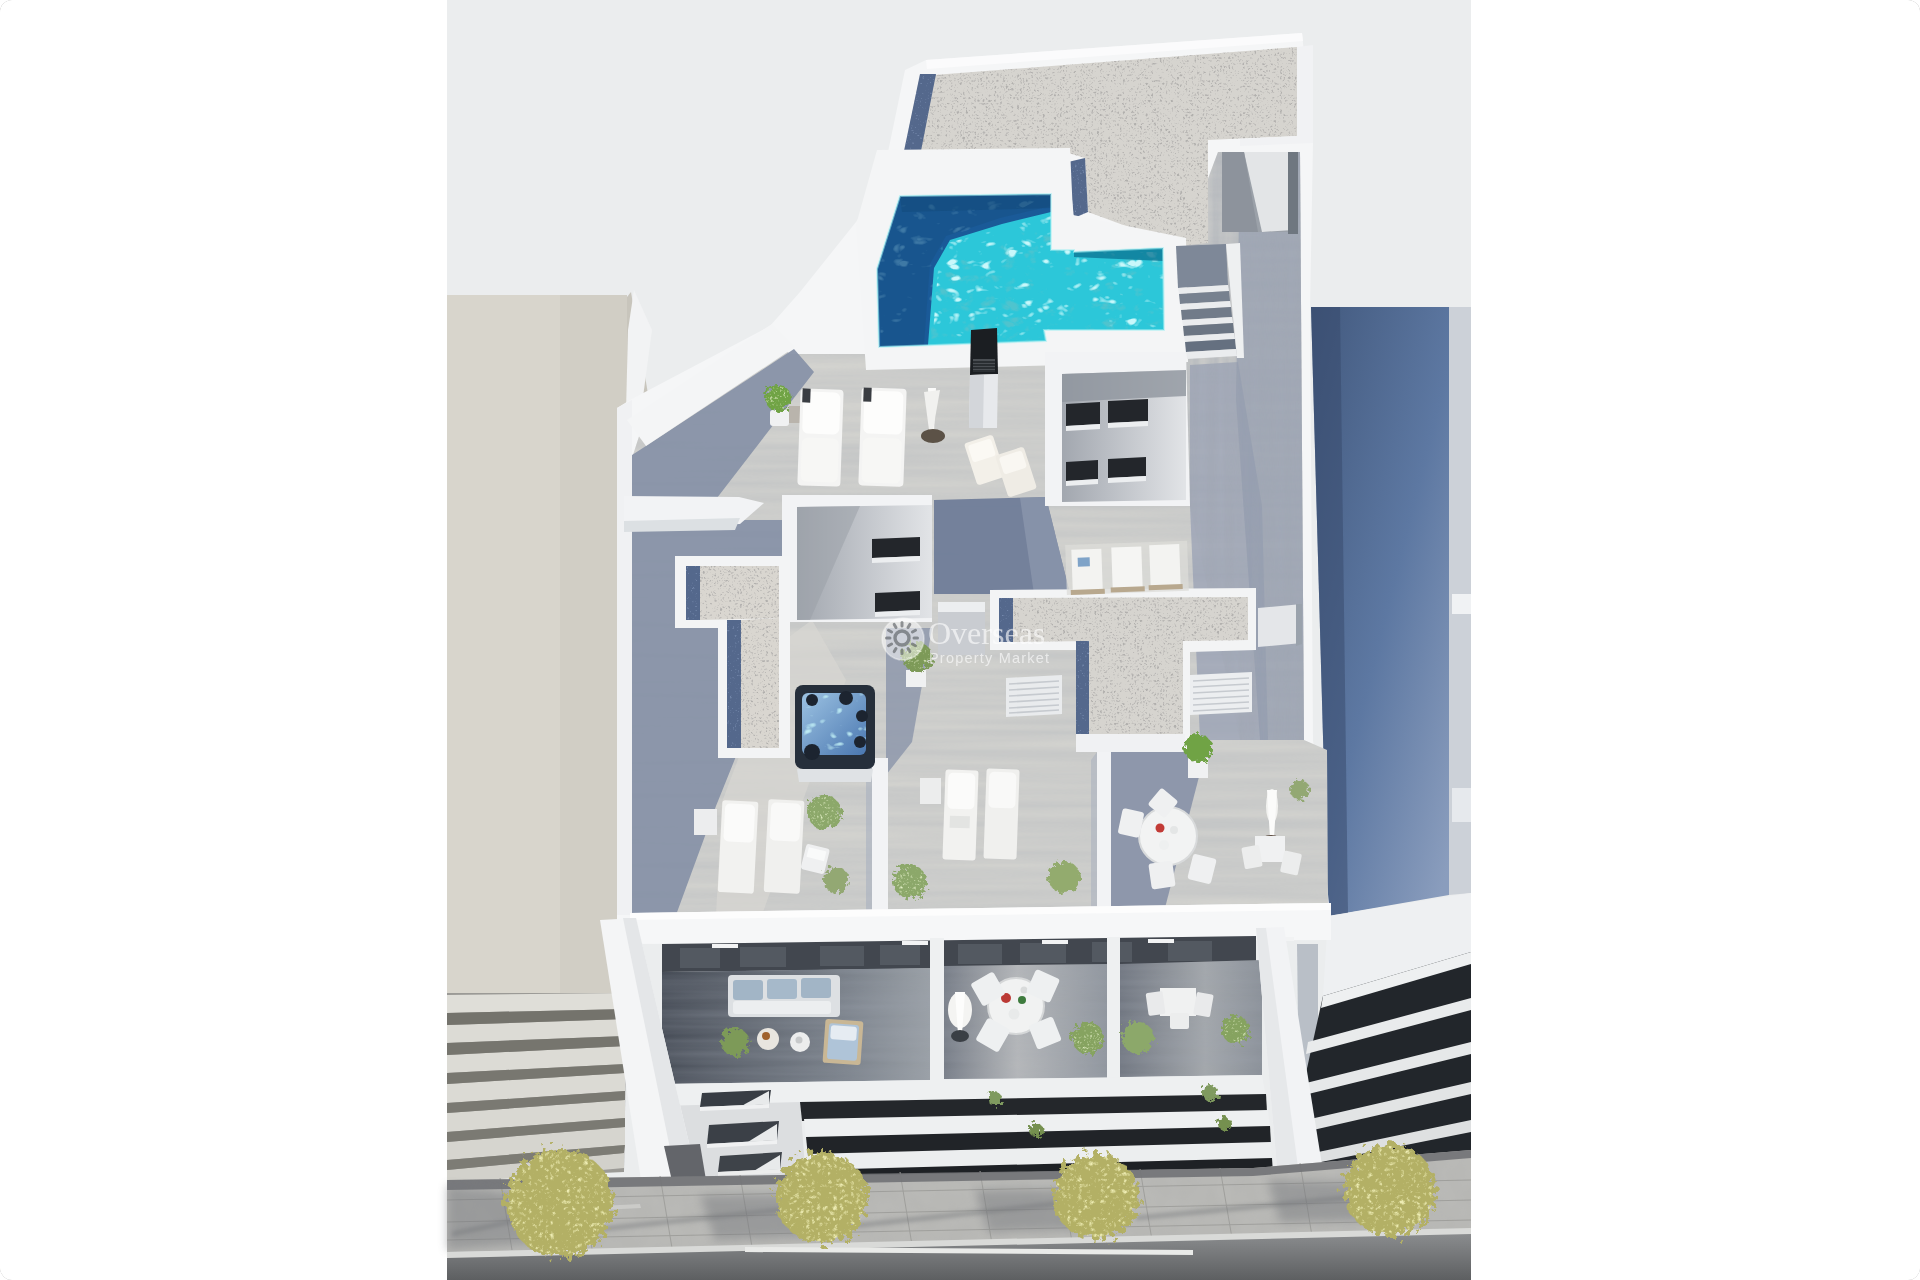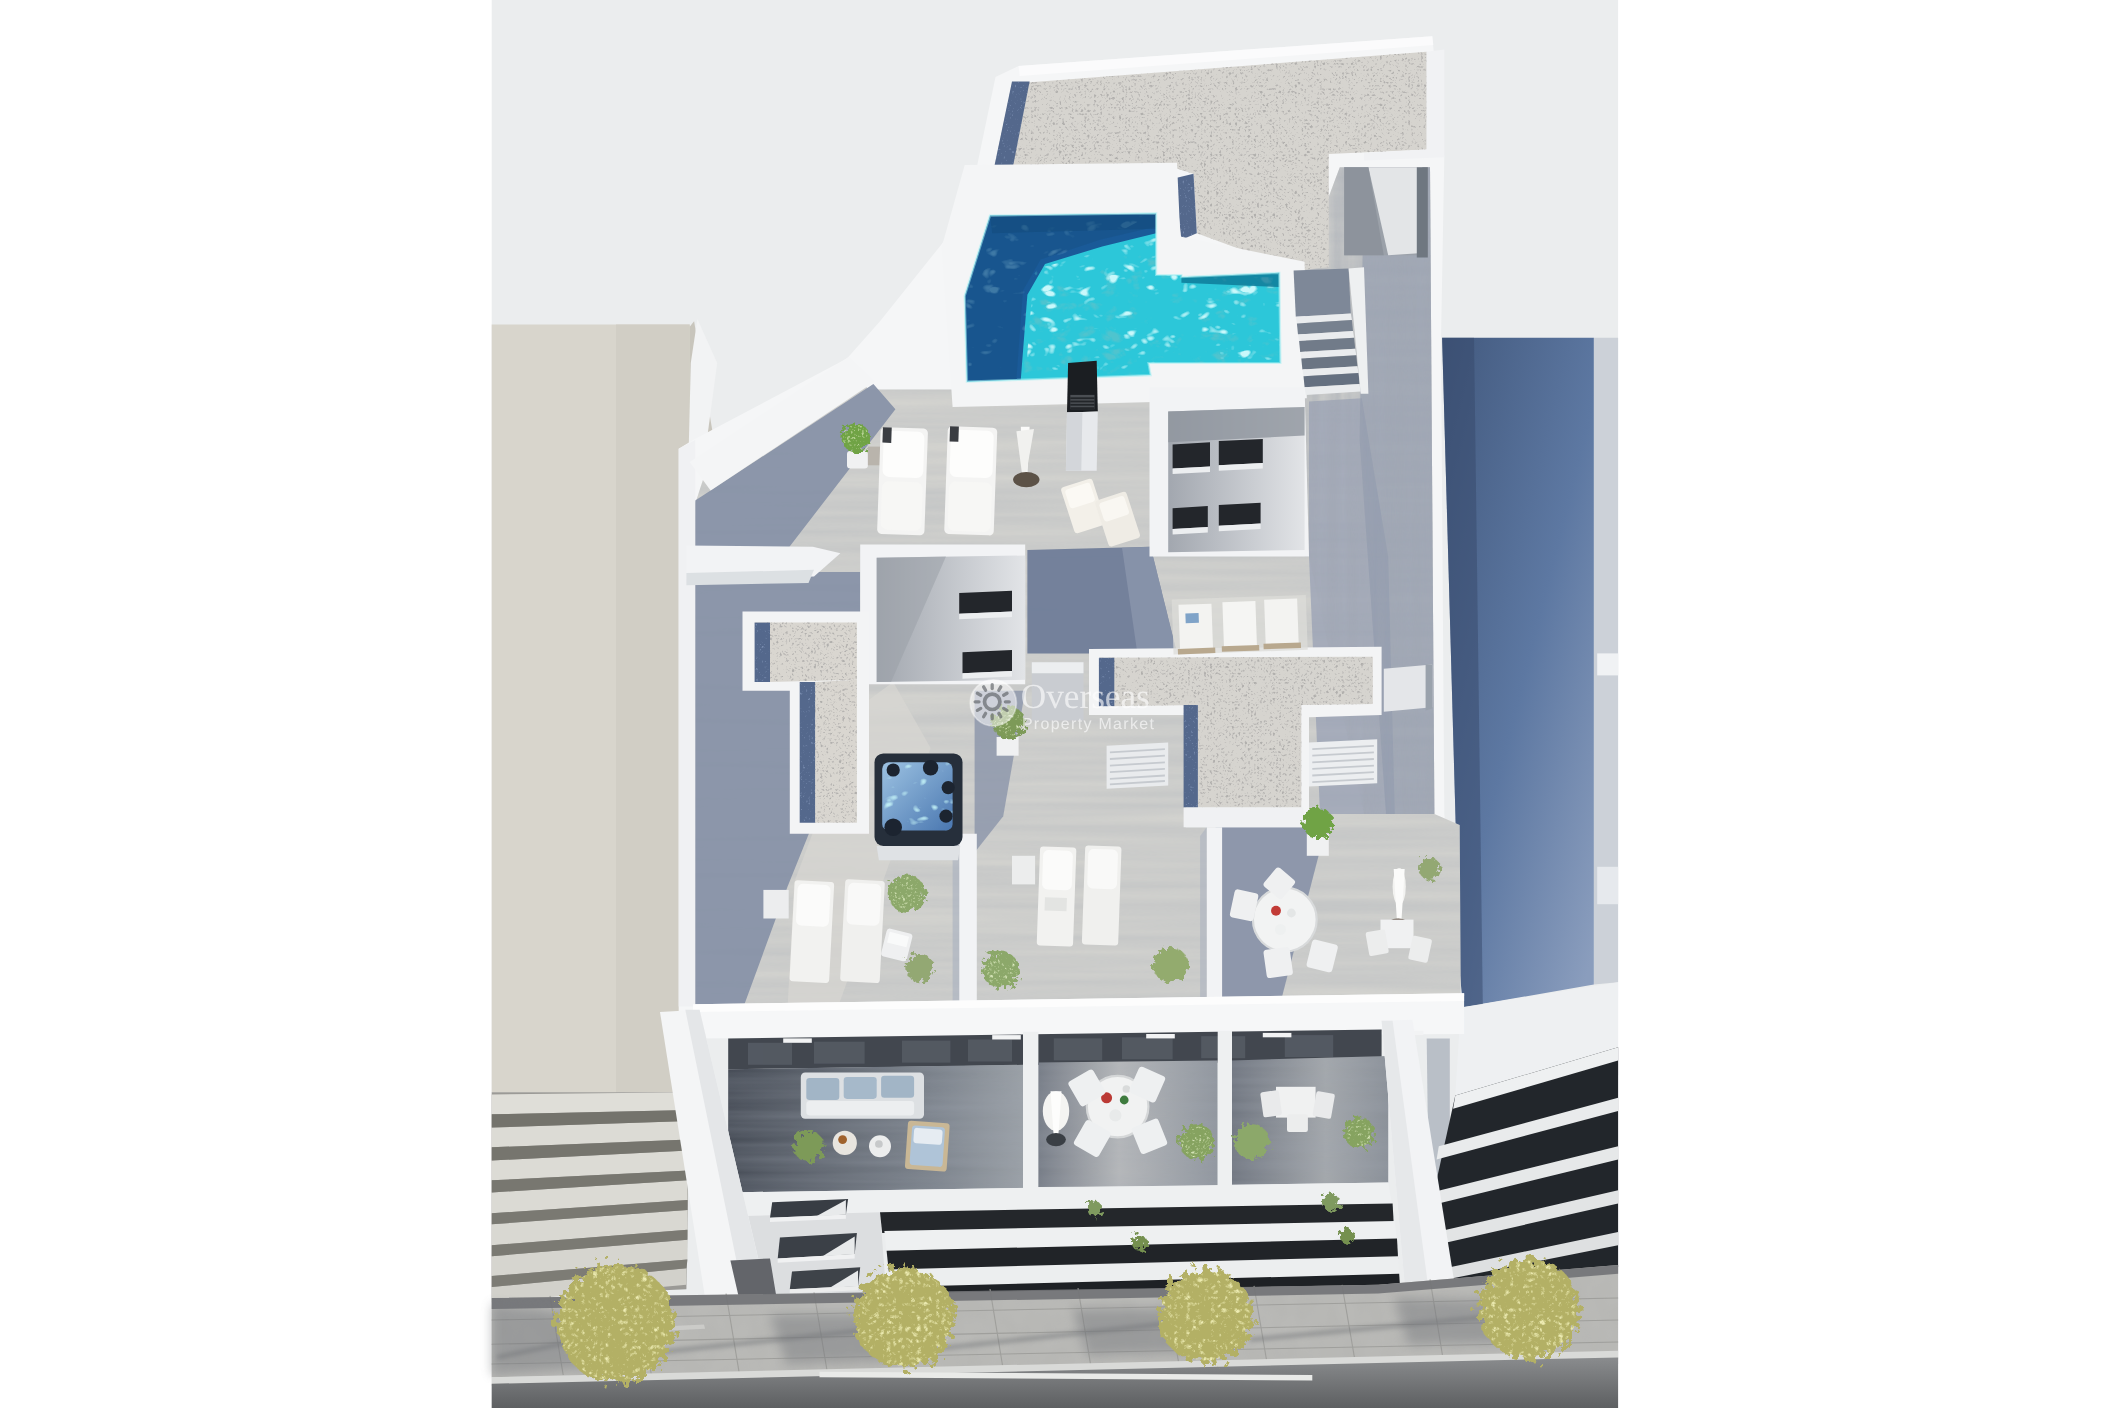--- a/index.html
+++ b/index.html
@@ -1,15 +1,15 @@
 <!DOCTYPE html>
 <html><head><meta charset="utf-8">
 <style>
 html,body{margin:0;padding:0;background:#ffffff;}
-#page{position:relative;width:1920px;height:1280px;background:#a3a3a3;overflow:hidden;font-family:"Liberation Sans",sans-serif;}
+#page{position:relative;width:1920px;height:1280px;background:#a3a3a3;overflow:hidden;font-family:"Liberation Sans",sans-serif;border-radius:12px;}
 </style></head>
 <body>
 <div id="page">
 <svg width="1920" height="1280" viewBox="0 0 1920 1280">
 <defs>
   <linearGradient id="poolMainG" x1="0" y1="0" x2="1" y2="0">
     <stop offset="0" stop-color="#1a5d99"></stop>
     <stop offset="0.3" stop-color="#1d74ab"></stop>
     <stop offset="0.42" stop-color="#28bacf"></stop>
     <stop offset="1" stop-color="#2cc9da"></stop>

